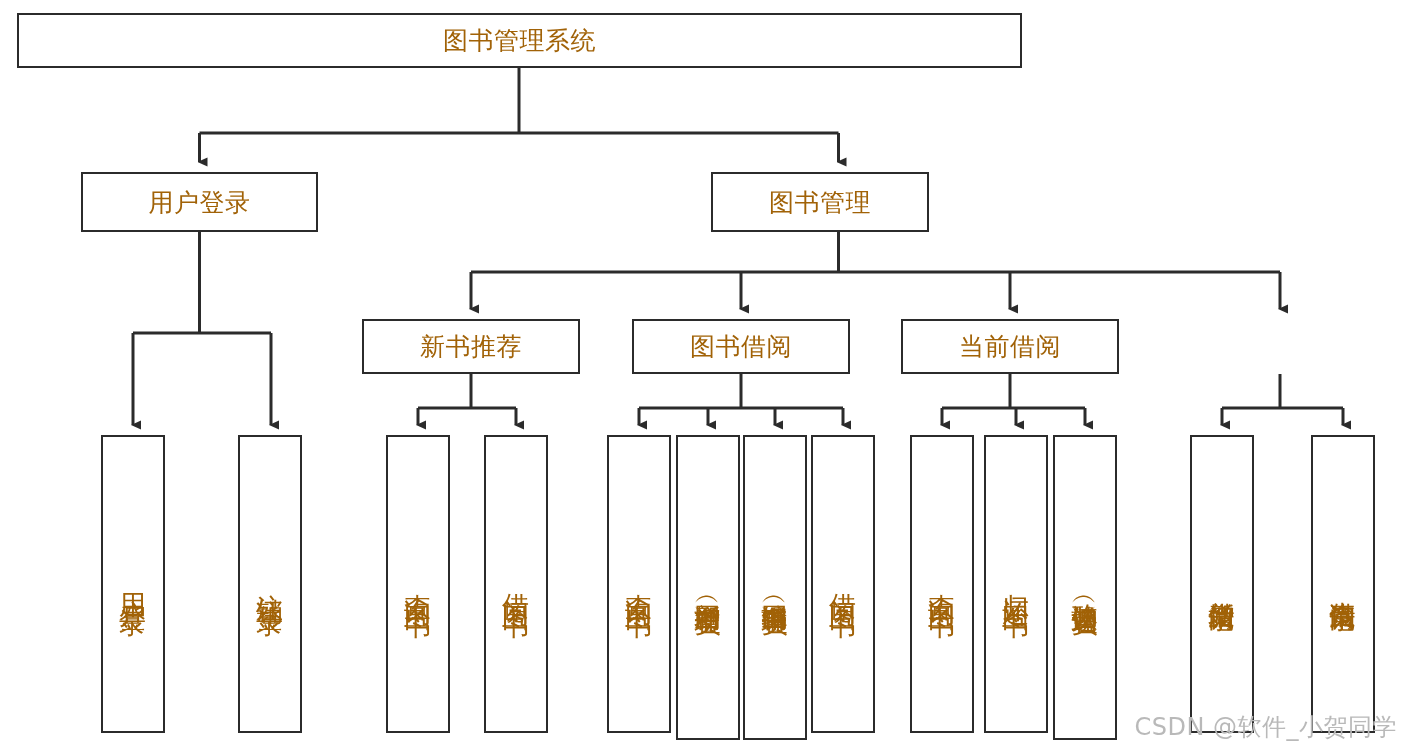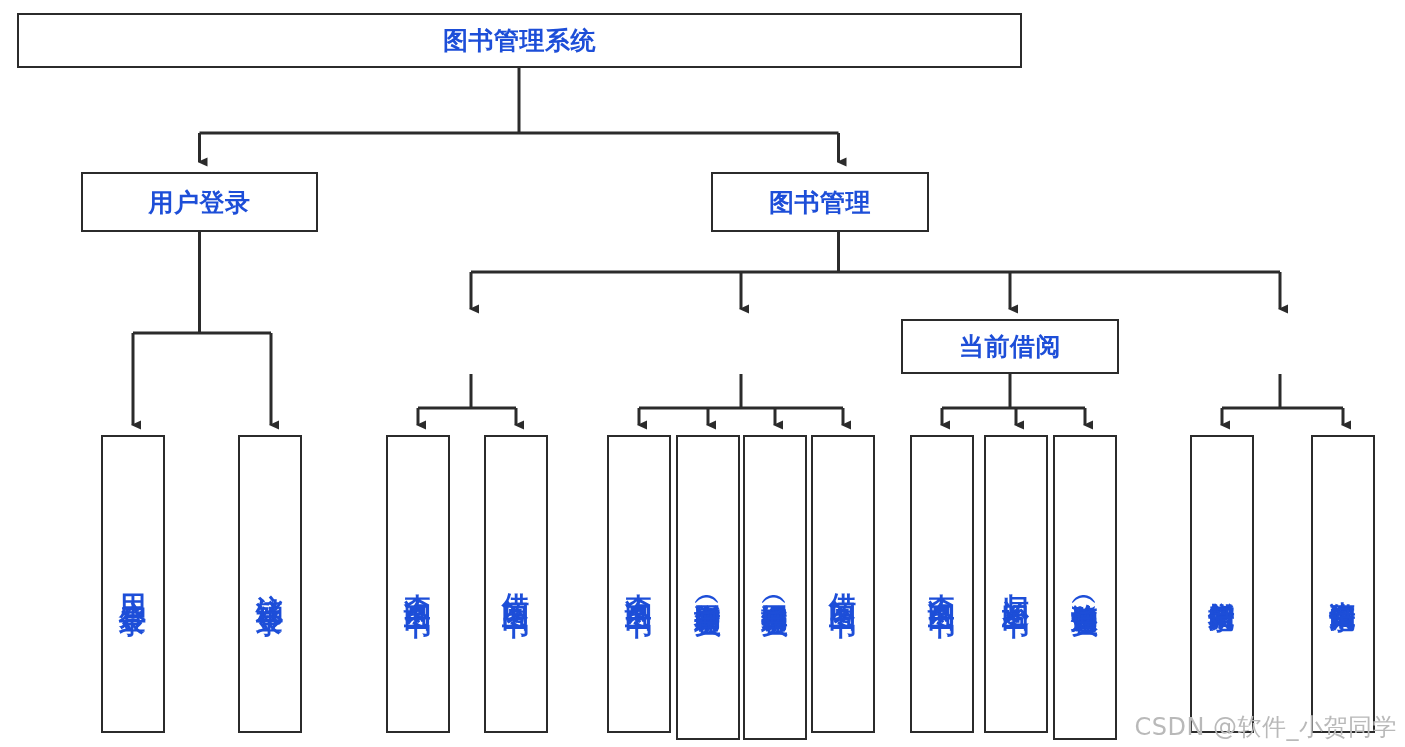--- a/index.html
+++ b/index.html
@@ -29,25 +29,24 @@
     position: absolute;
     box-sizing: border-box;
     background: #ffffff;
     border: 2.5px solid #2b2b2b;
     display: flex;
     align-items: center;
     justify-content: center;
     overflow: hidden;
   }
   .node .label {
-    color: #1d4ed8;
+    color: #a16207;
     text-align: center;
     line-height: 1.0;
     white-space: pre;
-    font-weight: bold;
   }
   
   .node.horiz .label {
     font-size: 25px;
     letter-spacing: 0.5px;
   }
   .node.root .label {
     font-size: 25px;
   }
   
@@ -147,20 +146,26 @@
     <span class="label">图书管理系统</span>
   </div>
 
   <div class="node horiz" style="left: 81px; top: 172px; width: 237px; height: 60px;">
     <span class="label">用户登录</span>
   </div>
   <div class="node horiz" style="left: 711px; top: 172px; width: 218px; height: 60px;">
     <span class="label">图书管理</span>
   </div>
 
+  <div class="node horiz" style="left: 362px; top: 319px; width: 218px; height: 55px;">
+    <span class="label">新书推荐</span>
+  </div>
+  <div class="node horiz" style="left: 632px; top: 319px; width: 218px; height: 55px;">
+    <span class="label">图书借阅</span>
+  </div>
   <div class="node horiz" style="left: 901px; top: 319px; width: 218px; height: 55px;">
     <span class="label">当前借阅</span>
   </div>
 
   <div class="node vert" style="left: 101px; top: 435px; width: 64px; height: 298px;">
     <span class="label">用户登录</span>
   </div>
   <div class="node vert" style="left: 238px; top: 435px; width: 64px; height: 298px;">
     <span class="label">注销登录</span>
   </div>

